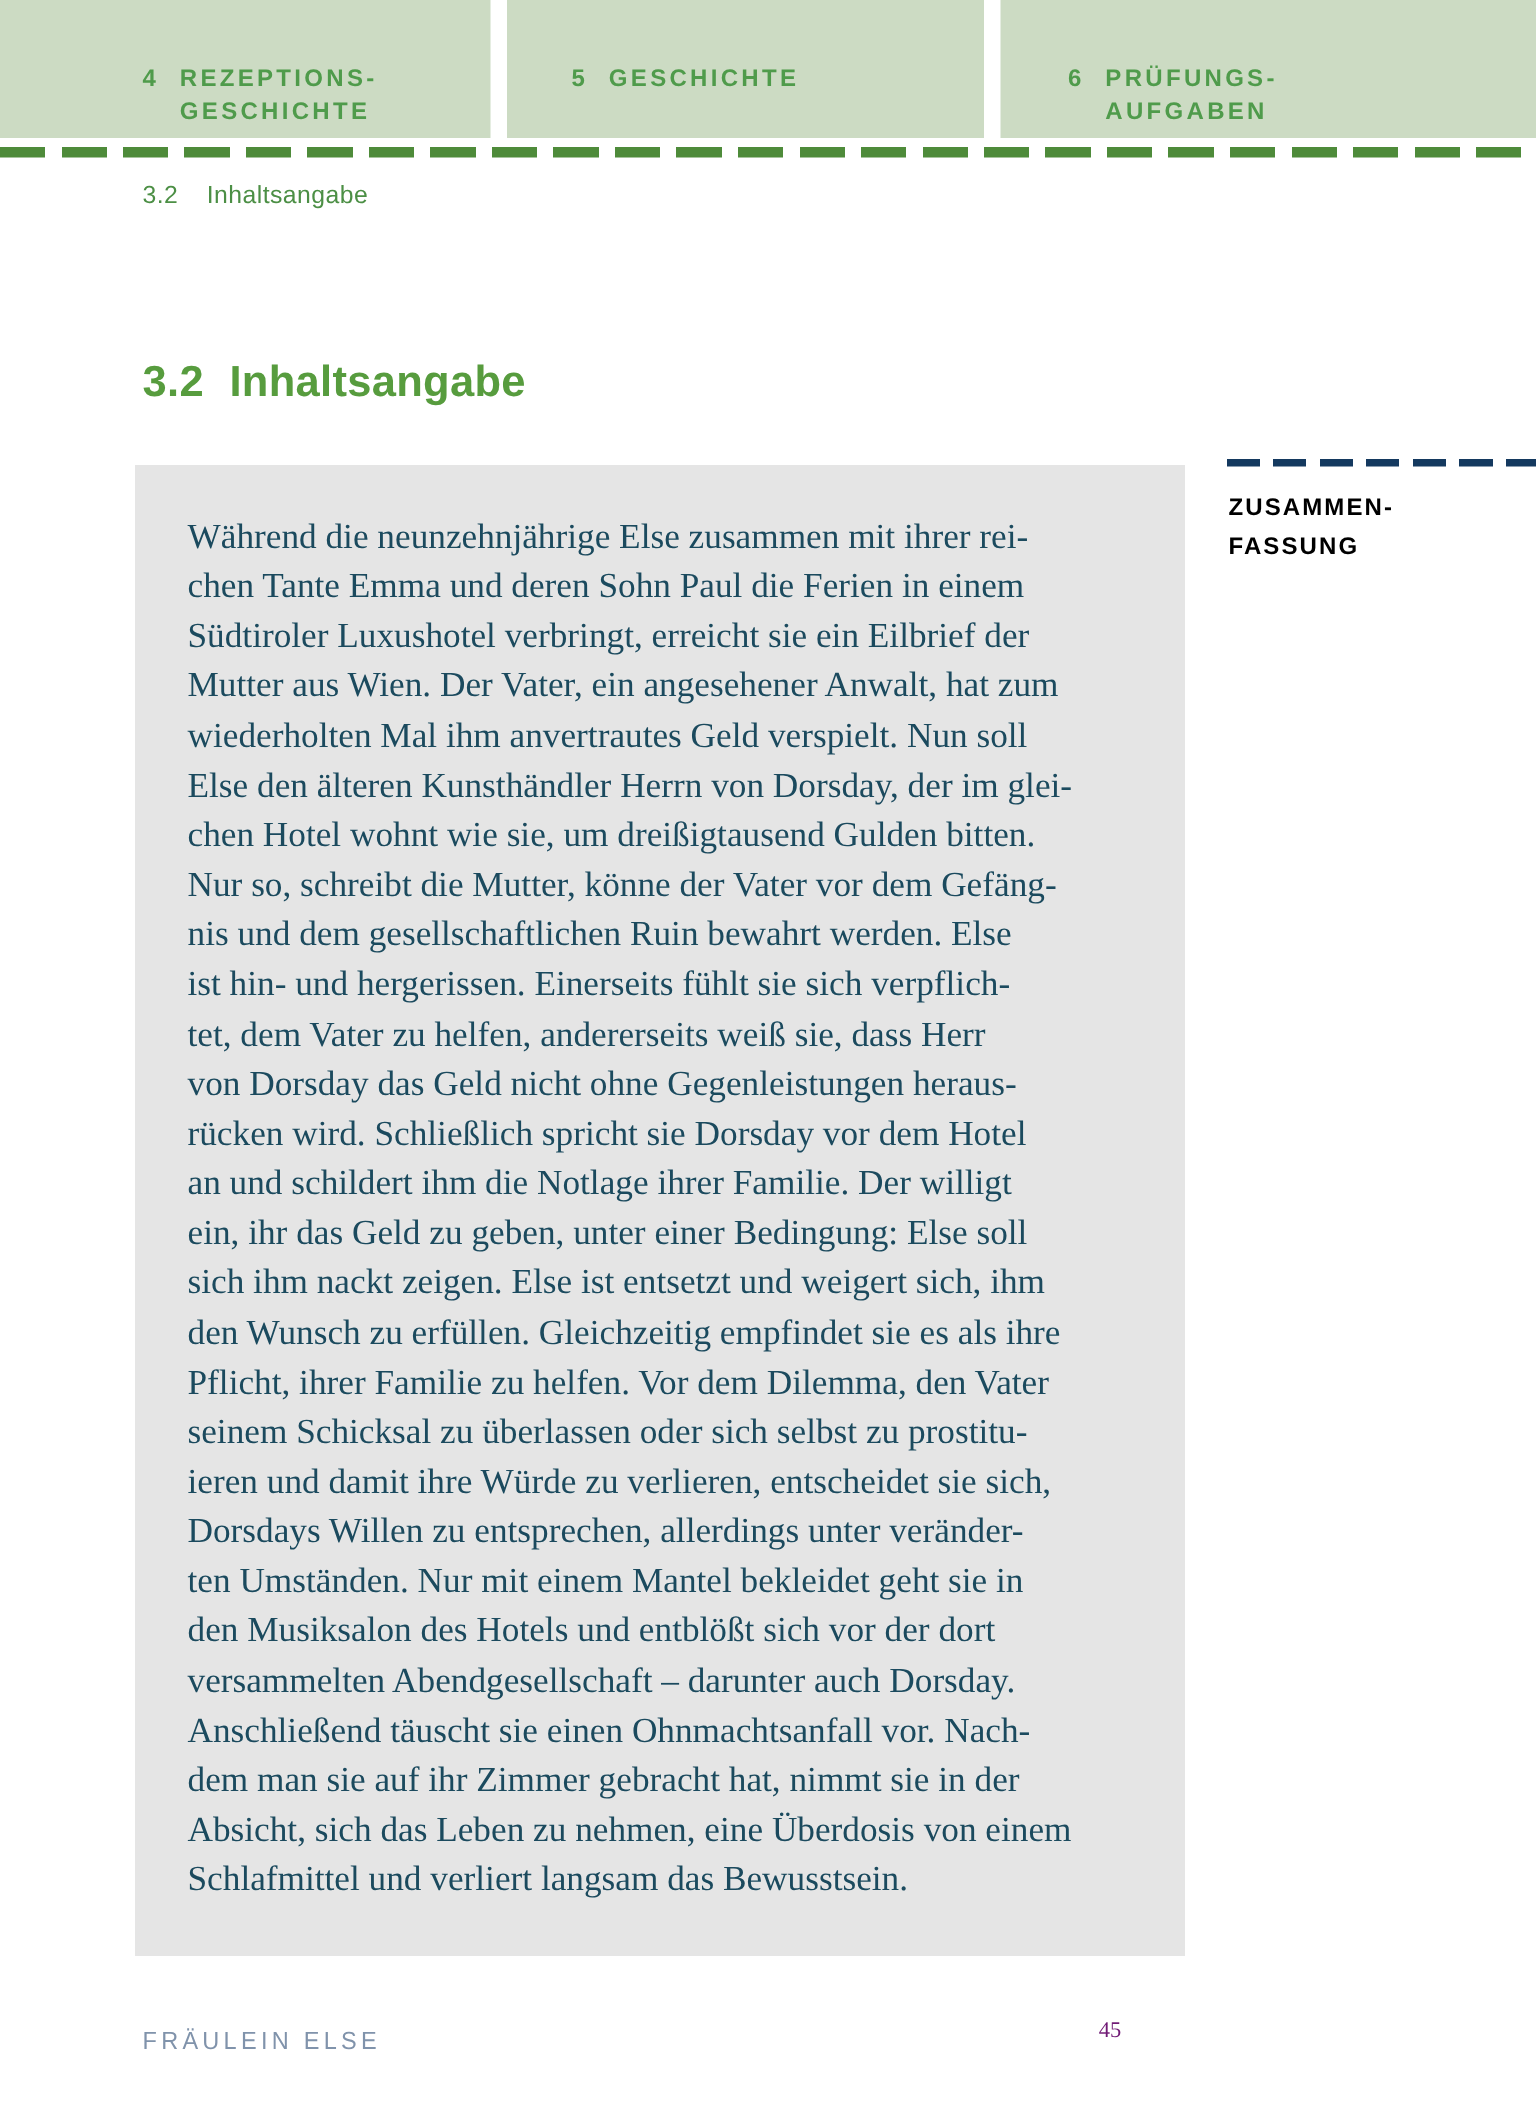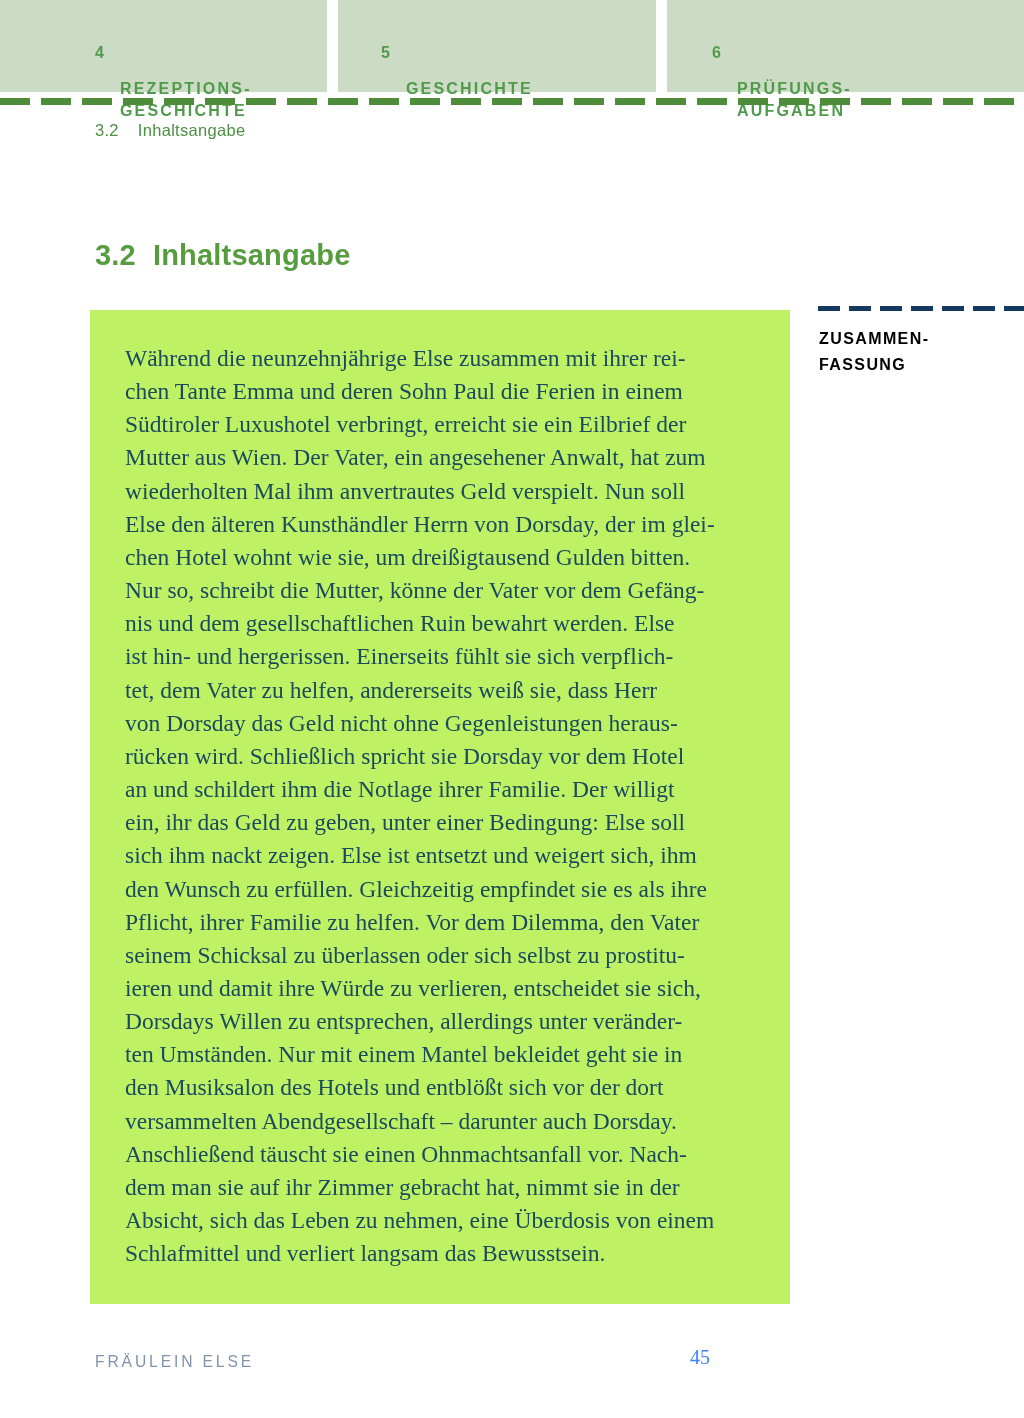--- a/index.html
+++ b/index.html
@@ -39,21 +39,20 @@
     line-height: 22px;
     margin-right: 14px;
   }
   .tab-label {
     color: #4f9b4b;
     font-size: 16px;
     font-weight: bold;
     letter-spacing: 2.2px;
     line-height: 22px;
     white-space: pre-line;
-    margin-top: 36px;
   }
 
   
   .chapter-divider {
     position: absolute;
     top: 98px; left: 0;
     width: 1024px;
     height: 7px;
     background: repeating-linear-gradient(to right,
       #4e8b3a 0px, #4e8b3a 30px,
@@ -80,21 +79,21 @@
     letter-spacing: 0.2px;
   }
   .section-heading .heading-text { margin-left: 17px; }
 
   
   .summary-box {
     position: absolute;
     left: 90px; top: 310px;
     width: 700px;
     height: 994px;
-    background: #bef264;
+    background: #e5e5e5;
   }
   .summary-text {
     position: absolute;
     left: 35px; top: 32px;
     width: 635px;
     font-family: "Liberation Serif", "DejaVu Serif", serif;
     font-size: 23.5px;
     line-height: 33.15px;
     color: #1b4a5e;
     white-space: pre-line;
@@ -129,24 +128,24 @@
     color: #8093ab;
     font-size: 16.5px;
     letter-spacing: 3px;
     transform: scaleX(0.95);
     transform-origin: left;
   }
   .footer-page-number {
     position: absolute;
     left: 690px; top: 1346px;
     width: 100px;
-    text-align: left;
+    text-align: center;
     font-family: "Liberation Serif", "DejaVu Serif", serif;
-    font-size: 20px;
-    color: #3b82f6;
+    font-size: 15px;
+    color: #701a75;
   }
 </style>
 </head>
 <body>
 
 <div class="page">
 
   <div class="chapter-tabs">
     <div class="chapter-tab tab-1">
       <span class="tab-number">4</span>

